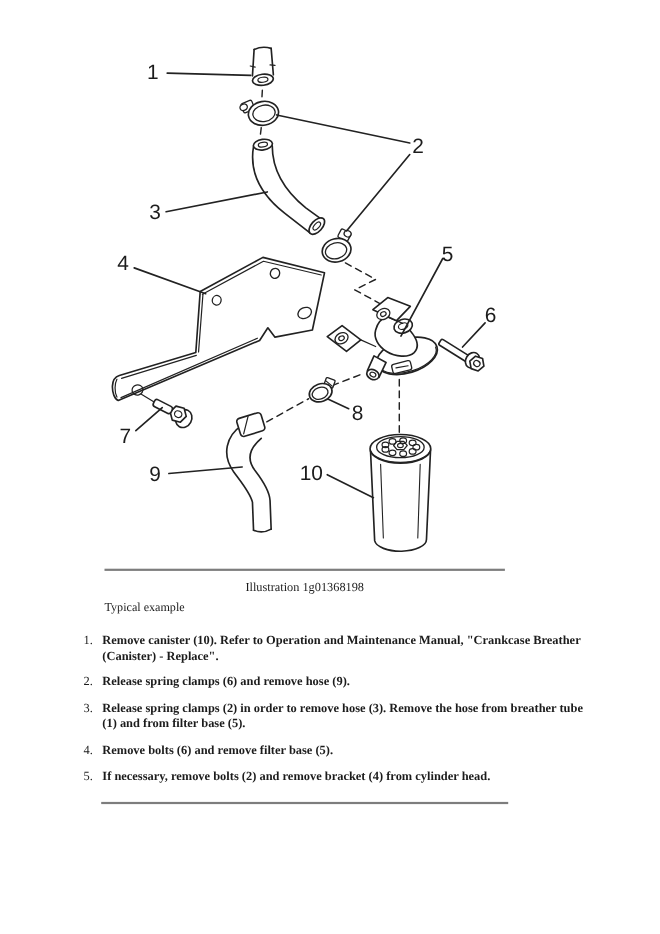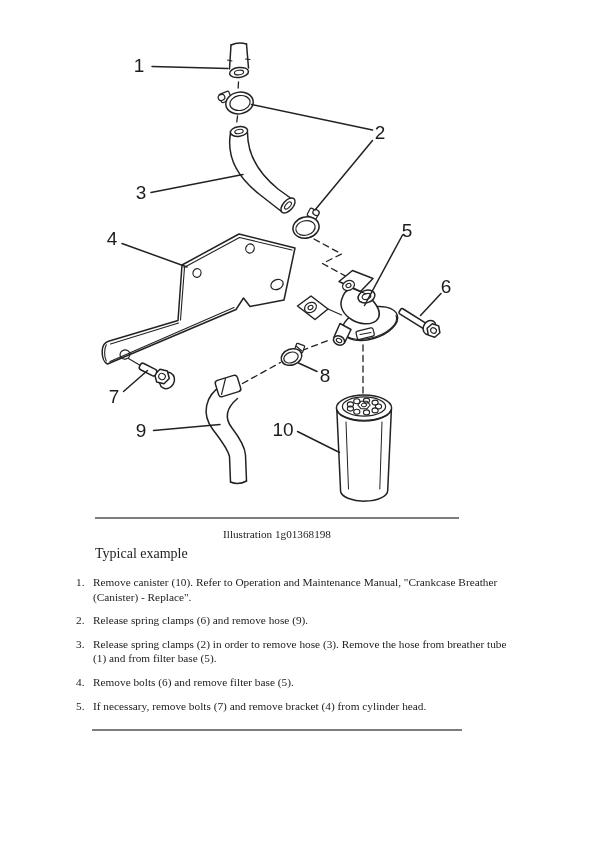--- a/index.html
+++ b/index.html
@@ -5,25 +5,25 @@
   html,body{margin:0;padding:0;background:#ffffff;}
   .page{position:relative;width:600px;height:849px;background:#ffffff;overflow:hidden;
         font-family:"Liberation Serif", serif;color:#1c1c1c;}
   .diagram{position:absolute;left:0;top:0;}
   .callout-num{font-family:"Liberation Sans", sans-serif;font-size:19px;fill:#1c1c1c;}
   .rule{position:absolute;height:1.6px;background:#7d7d7d;}
   .rule-top{left:95px;top:517px;width:364px;}
   .rule-bottom{left:92px;top:729px;width:370px;}
   .caption-row{position:absolute;left:95px;top:528px;width:364px;display:flex;
                justify-content:center;font-size:11.2px;}
-  .caption-sub{position:absolute;left:95px;top:546px;font-size:14px;}
+  .caption-sub{position:absolute;left:95px;top:546px;font-size:11px;}
   .steps{position:absolute;left:76px;top:575px;width:462px;font-size:11.3px;line-height:14.6px;}
   .step{display:flex;margin-bottom:9px;}
   .step-num{width:17px;flex:0 0 17px;}
-  .step-text{flex:1;white-space:pre-line;}
+  .step-text{flex:1;white-space:pre-line;font-weight:bold;}
 </style>
 </head>
 <body>
 
 <div class="page">
 
   <svg class="diagram" width="600" height="525" viewBox="0 0 600 525" fill="none" stroke="#222222" stroke-width="1.5" stroke-linecap="round" stroke-linejoin="round">
 
     <g>
       <path fill="#ffffff" d="M 182,265 L 239,234 L 295,248 L 284,300
@@ -209,19 +209,19 @@
       <span class="step-num">3.</span>
       <span class="step-text">Release spring clamps (2) in order to remove hose (3). Remove the hose from breather tube
 (1) and from filter base (5).</span>
     </div>
     <div class="step">
       <span class="step-num">4.</span>
       <span class="step-text">Remove bolts (6) and remove filter base (5).</span>
     </div>
     <div class="step">
       <span class="step-num">5.</span>
-      <span class="step-text">If necessary, remove bolts (7) and remove bracket (4) from cylinder head.</span>
+      <span class="step-text">If necessary, remove bolts (2) and remove bracket (4) from cylinder head.</span>
     </div>
   </div>
 
   <div class="rule rule-bottom"></div>
 
 </div>
 
 </body></html>

